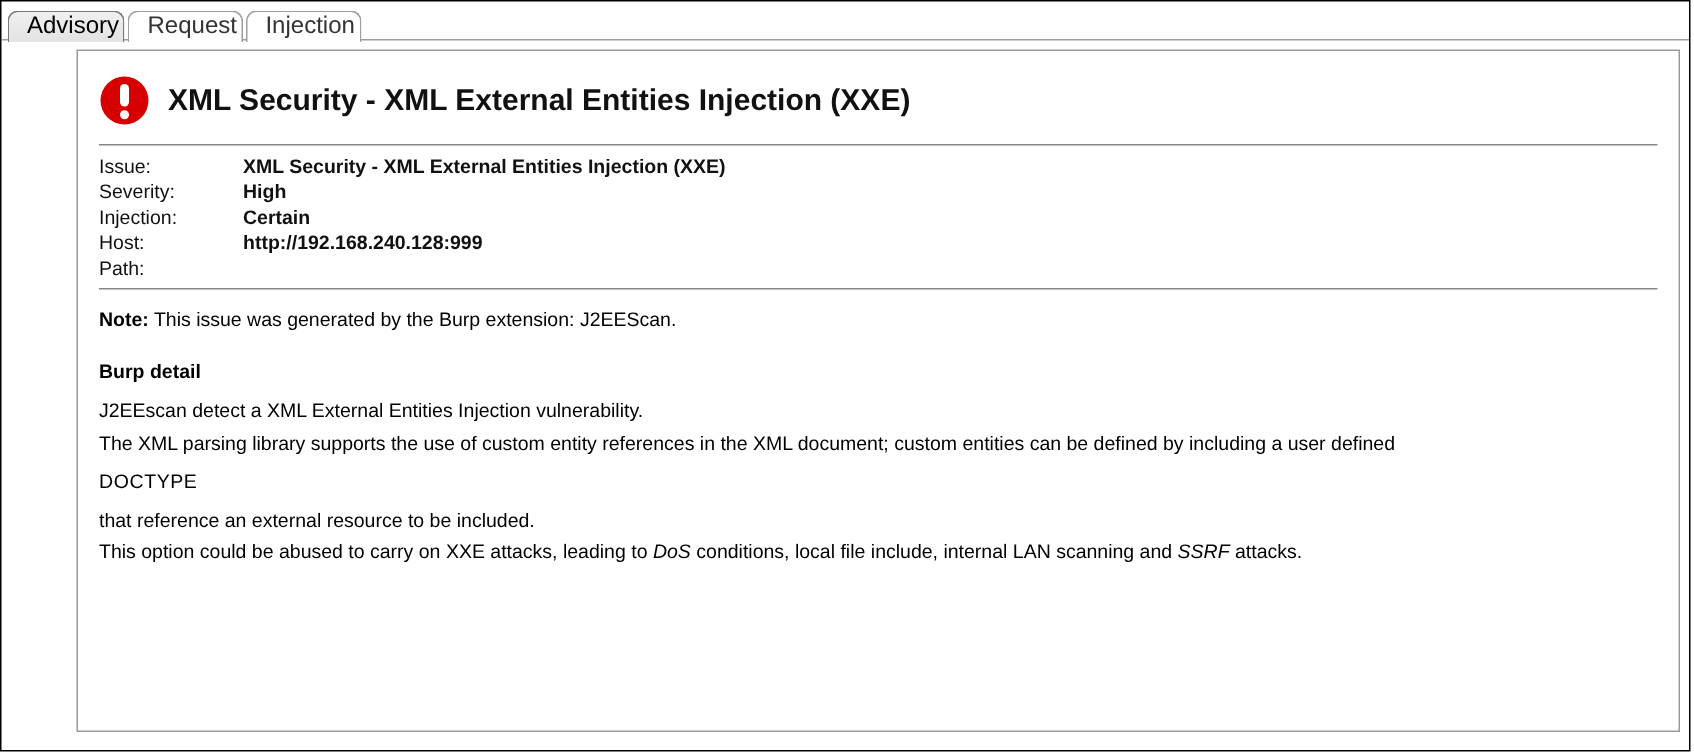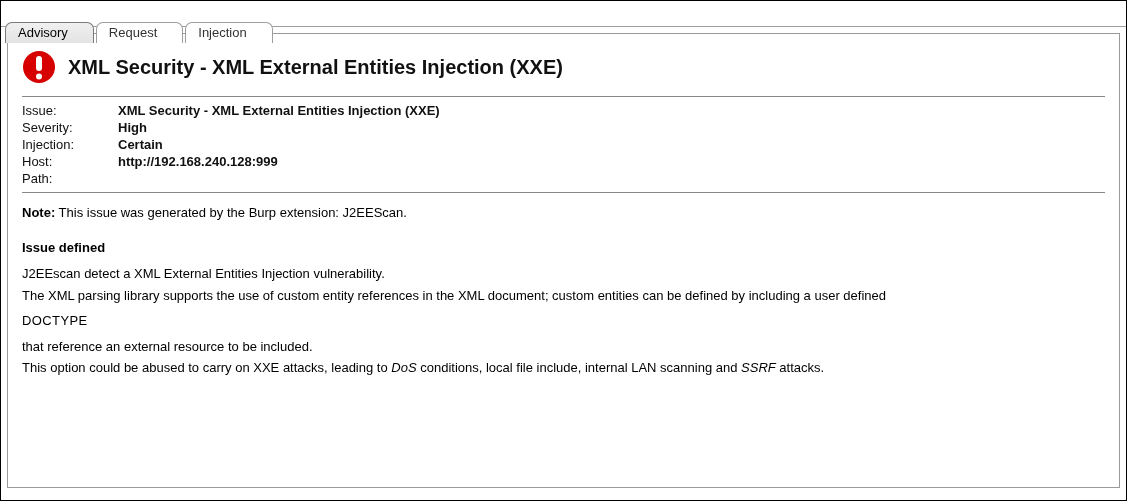--- a/index.html
+++ b/index.html
@@ -26,40 +26,41 @@
     height: 22px;
     margin-top: 3px;
     padding-left: 4px;
     border-bottom: 1px solid #9e9e9e;
   }
   .tab {
     border: 1px solid #9e9e9e;
     border-bottom: none;
     border-top-left-radius: 7px;
     border-top-right-radius: 7px;
-    padding: 2px 25px 2px 12px;
+    padding: 2px 3px 2px 12px;
     margin-right: 2px;
-    font-size: 13px;
+    font-size: 16px;
     background: #fff;
     cursor: pointer;
     position: relative;
-    top: 17px;
+    top: 2px;
     color: #333;
     line-height: 16px;
   }
   .tab.active {
     background: linear-gradient(#f0f0f0, #e3e3e3);
     border-color: #7a7a7a;
     color: #000;
     font-weight: 400;
   }
   .content-outer {
     padding: 6px 6px 6px 6px;
     height: calc(100% - 32px);
     box-sizing: border-box;
+    margin-left: 44px;
   }
   .content-inner {
     border: 1px solid #9a9a9a;
     height: 100%;
     box-sizing: border-box;
     padding: 16px 14px 10px 14px;
     overflow: hidden;
   }
   .title-row {
     display: flex;
@@ -139,21 +140,21 @@
 
         <div class="label">Path:</div>
       </div>
 
       <hr class="hr2">
 
       <div class="note">
         <span class="bold">Note:</span><span> This issue was generated by the Burp extension: J2EEScan.</span>
       </div>
 
-      <div class="section-head">Issue defined</div>
+      <div class="section-head">Burp detail</div>
 
       <div class="body-text">
         <p>J2EEscan detect a XML External Entities Injection vulnerability.</p>
         <p>The XML parsing library supports the use of custom entity references in the XML document; custom entities can be defined by including a user defined</p>
         <p class="mono" style="margin:8px 0 8px 0;">DOCTYPE</p>
         <p>that reference an external resource to be included.</p>
         <p>
           <span>This option could be abused to carry on XXE attacks, leading to </span><em class="tech">DoS</em><span> conditions, local file include, internal LAN scanning and </span><em class="tech">SSRF</em><span> attacks.</span>
         </p>
       </div>

